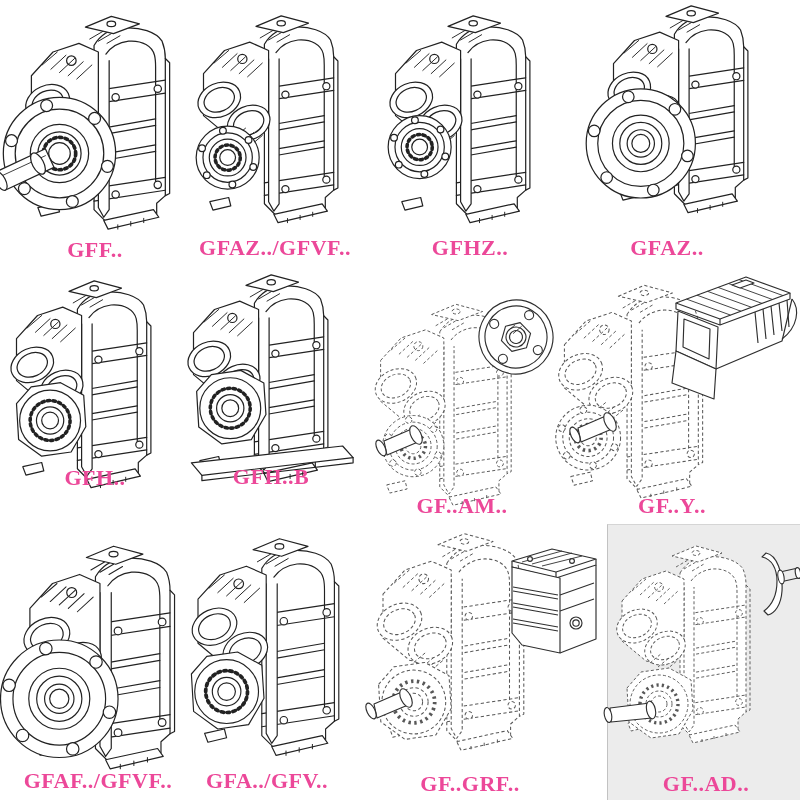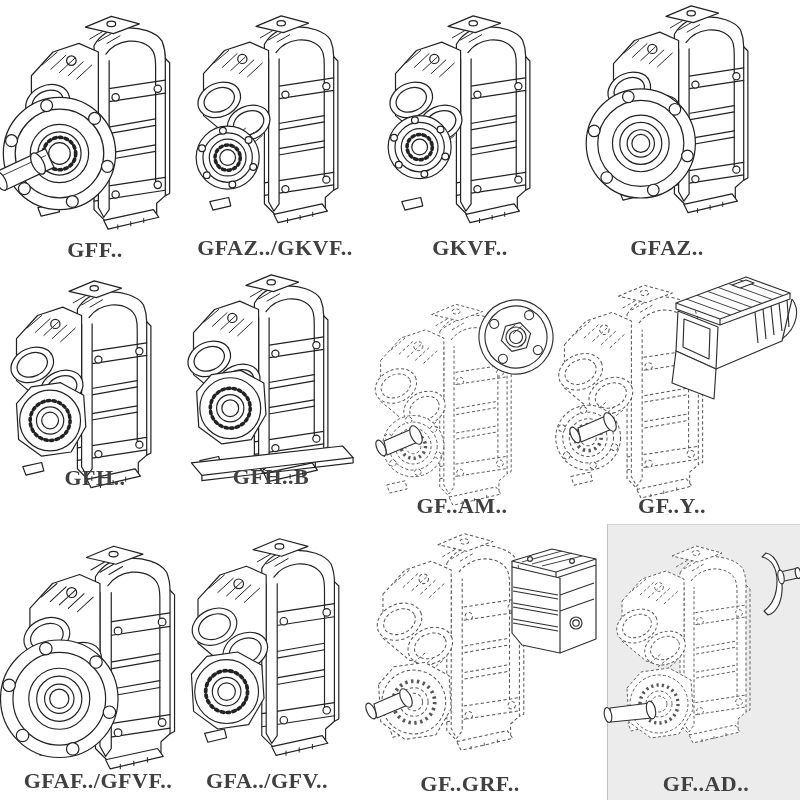--- a/index.html
+++ b/index.html
@@ -1,19 +1,19 @@
 <!DOCTYPE html>
 <html><head>
 <meta charset="utf-8">
 <style>
 *{margin:0;padding:0;box-sizing:border-box}
 html,body{width:800px;height:800px;background:#fff;overflow:hidden;position:relative;font-family:"Liberation Serif",serif}
 .panel{position:absolute;left:607px;top:524px;width:193px;height:276px;background:#ececec;border-left:1px solid #c2c2c2;border-top:1px solid #d5d5d5}
 svg.cell{position:absolute;overflow:visible}
-.lbl{position:absolute;transform:translateX(-50%);font-weight:bold;font-size:22px;color:#404040;letter-spacing:.5px;white-space:nowrap}
+.lbl{position:absolute;transform:translateX(-50%);font-weight:bold;font-size:22px;color:#ec4899;letter-spacing:.5px;white-space:nowrap}
 </style>
 </head>
 <body>
 
 <svg width="0" height="0" style="position:absolute">
 <defs>
 <g id="gb-housing">
   <path d="M88,44 C94,34 103,29 113,28 C131,26 146,32 151,40 C153,45 154,50 154,56 L154,183 L146,190 L146,200 L103,211 L96,204 L88,196 Z" fill="#fff"></path>
   <path d="M154,56 L158,60 L158,181 L154,183" fill="none"></path>
   <path d="M99,52 C104,45 112,41 120,40 C133,39 142,45 144,53 C145,57 145,60 145,64 L145,172" fill="none"></path>
@@ -253,22 +253,22 @@
     <use href="#gb-housing"></use>
       <use href="#gb-boss-bearing" transform="translate(9,9)"></use>
   </g>
   <g stroke="#2f2f2f" stroke-width="1.15" stroke-linejoin="round" fill="none">
     <use href="#acc-ad"></use>
     <use href="#acc-shaft-h" transform="translate(4,182)"></use>
   </g>
 </svg>
 
 <div class="lbl" style="left:95px;top:237px">GFF..</div>
-<div class="lbl" style="left:275px;top:235px">GFAZ../GKVF..</div>
-<div class="lbl" style="left:470px;top:235px">GKVF..</div>
+<div class="lbl" style="left:275px;top:235px">GFAZ../GFVF..</div>
+<div class="lbl" style="left:470px;top:235px">GFHZ..</div>
 <div class="lbl" style="left:667px;top:235px">GFAZ..</div>
 <div class="lbl" style="left:95px;top:465px">GFH..</div>
 <div class="lbl" style="left:271px;top:464px">GFH..B</div>
 <div class="lbl" style="left:462px;top:493px">GF..AM..</div>
 <div class="lbl" style="left:672px;top:493px">GF..Y..</div>
 <div class="lbl" style="left:98px;top:768px">GFAF../GFVF..</div>
 <div class="lbl" style="left:267px;top:768px">GFA../GFV..</div>
 <div class="lbl" style="left:470px;top:771px">GF..GRF..</div>
 <div class="lbl" style="left:706px;top:771px">GF..AD..</div>
 

